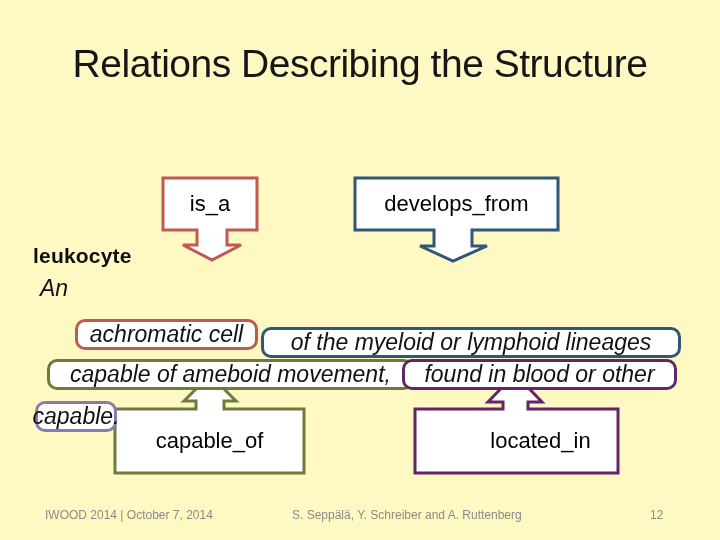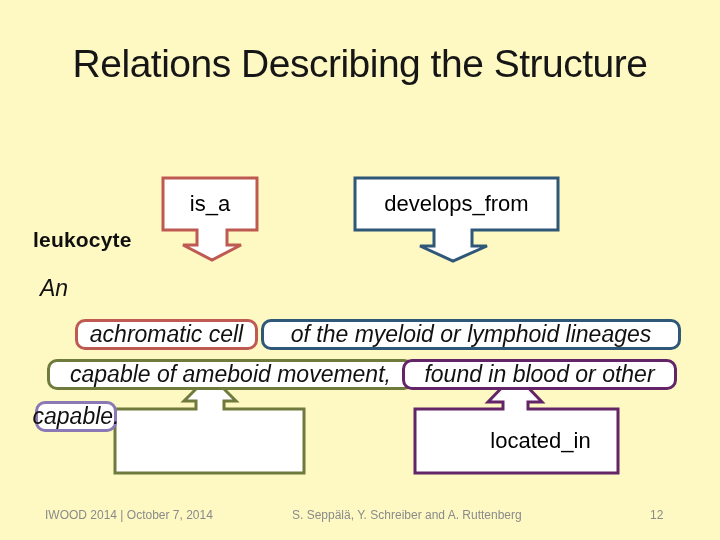--- a/index.html
+++ b/index.html
@@ -25,42 +25,42 @@
   .rel-label{
     position:absolute;
     display:flex;align-items:center;justify-content:center;
     font-size:22px;color:#000;
   }
   .lbl-isa{left:163px;top:178px;width:94px;height:52px;}
   .lbl-dev{left:355px;top:178px;width:203px;height:52px;}
   .lbl-cap{left:115px;top:409px;width:189px;height:64px;}
   .lbl-loc{left:439px;top:409px;width:203px;height:64px;}
   .term{
-    position:absolute;left:33px;top:228px;
+    position:absolute;left:33px;top:244px;
     font-size:21px;font-weight:700;color:#0f0f0f;
     letter-spacing:0.2px;
   }
   .def-prefix{
     position:absolute;left:40px;top:273px;height:30px;line-height:30px;
     font-size:23px;font-style:italic;color:#111;
   }
   .pill{
     position:absolute;
     height:25px;
     border-radius:10px;
     border:3px solid #000;
     background:#fff;
     display:flex;align-items:center;justify-content:center;
     font-size:23px;font-style:italic;color:#111;
     white-space:nowrap;
     box-sizing:content-box;
     margin-top:47px;
   }
   .pill-red{left:75px;top:272px;width:177px;border-color:#be5a52;}
-  .pill-blue{left:261px;top:272px;width:414px;border-color:#2e5778;}
+  .pill-blue{left:261px;top:280px;width:414px;border-color:#2e5778;}
   .pill-olive{left:47px;top:312px;width:361px;border-color:#6f7b3d;}
   .pill-plum{left:402px;top:312px;width:269px;border-color:#632568;}
   .pill-lav{left:35px;top:354px;width:76px;border-color:#8a79b4;}
   .footer{
     position:absolute;
     font-size:12px;color:#8a8a8a;top:508px;
     white-space:nowrap;
   }
   .footer-left{left:45px;}
   .footer-center{left:260px;margin-left:32px;}
@@ -79,20 +79,21 @@
 
     <path d="M355,178 H558 V230 H472 V246 H487 L453,261 L420,246 H434 V230 H355 Z" fill="#ffffff" stroke="#2e5778" stroke-width="3" stroke-linejoin="miter"></path>
 
     <path d="M115,409 H196 V401 H184 L210,375 L236,401 H224 V409 H304 V473 H115 Z" fill="#ffffff" stroke="#6f7b3d" stroke-width="3" stroke-linejoin="miter"></path>
 
     <path d="M415,409 H503 V402 H488 L515,374 L542,402 H528 V409 H618 V473 H415 Z" fill="#ffffff" stroke="#632568" stroke-width="3" stroke-linejoin="miter"></path>
   </svg>
 
   <div class="rel-label lbl-isa">is_a</div>
   <div class="rel-label lbl-dev">develops_from</div>
+  <div class="rel-label lbl-cap">capable_of</div>
   <div class="rel-label lbl-loc">located_in</div>
 
   <div class="term">leukocyte</div>
 
   <div class="def-prefix">An</div>
 
   <div class="pill pill-red">achromatic cell</div>
   <div class="pill pill-blue">of the myeloid or lymphoid lineages</div>
   <div class="pill pill-olive">capable of ameboid movement,</div>
   <div class="pill pill-plum">found in blood or other</div>

